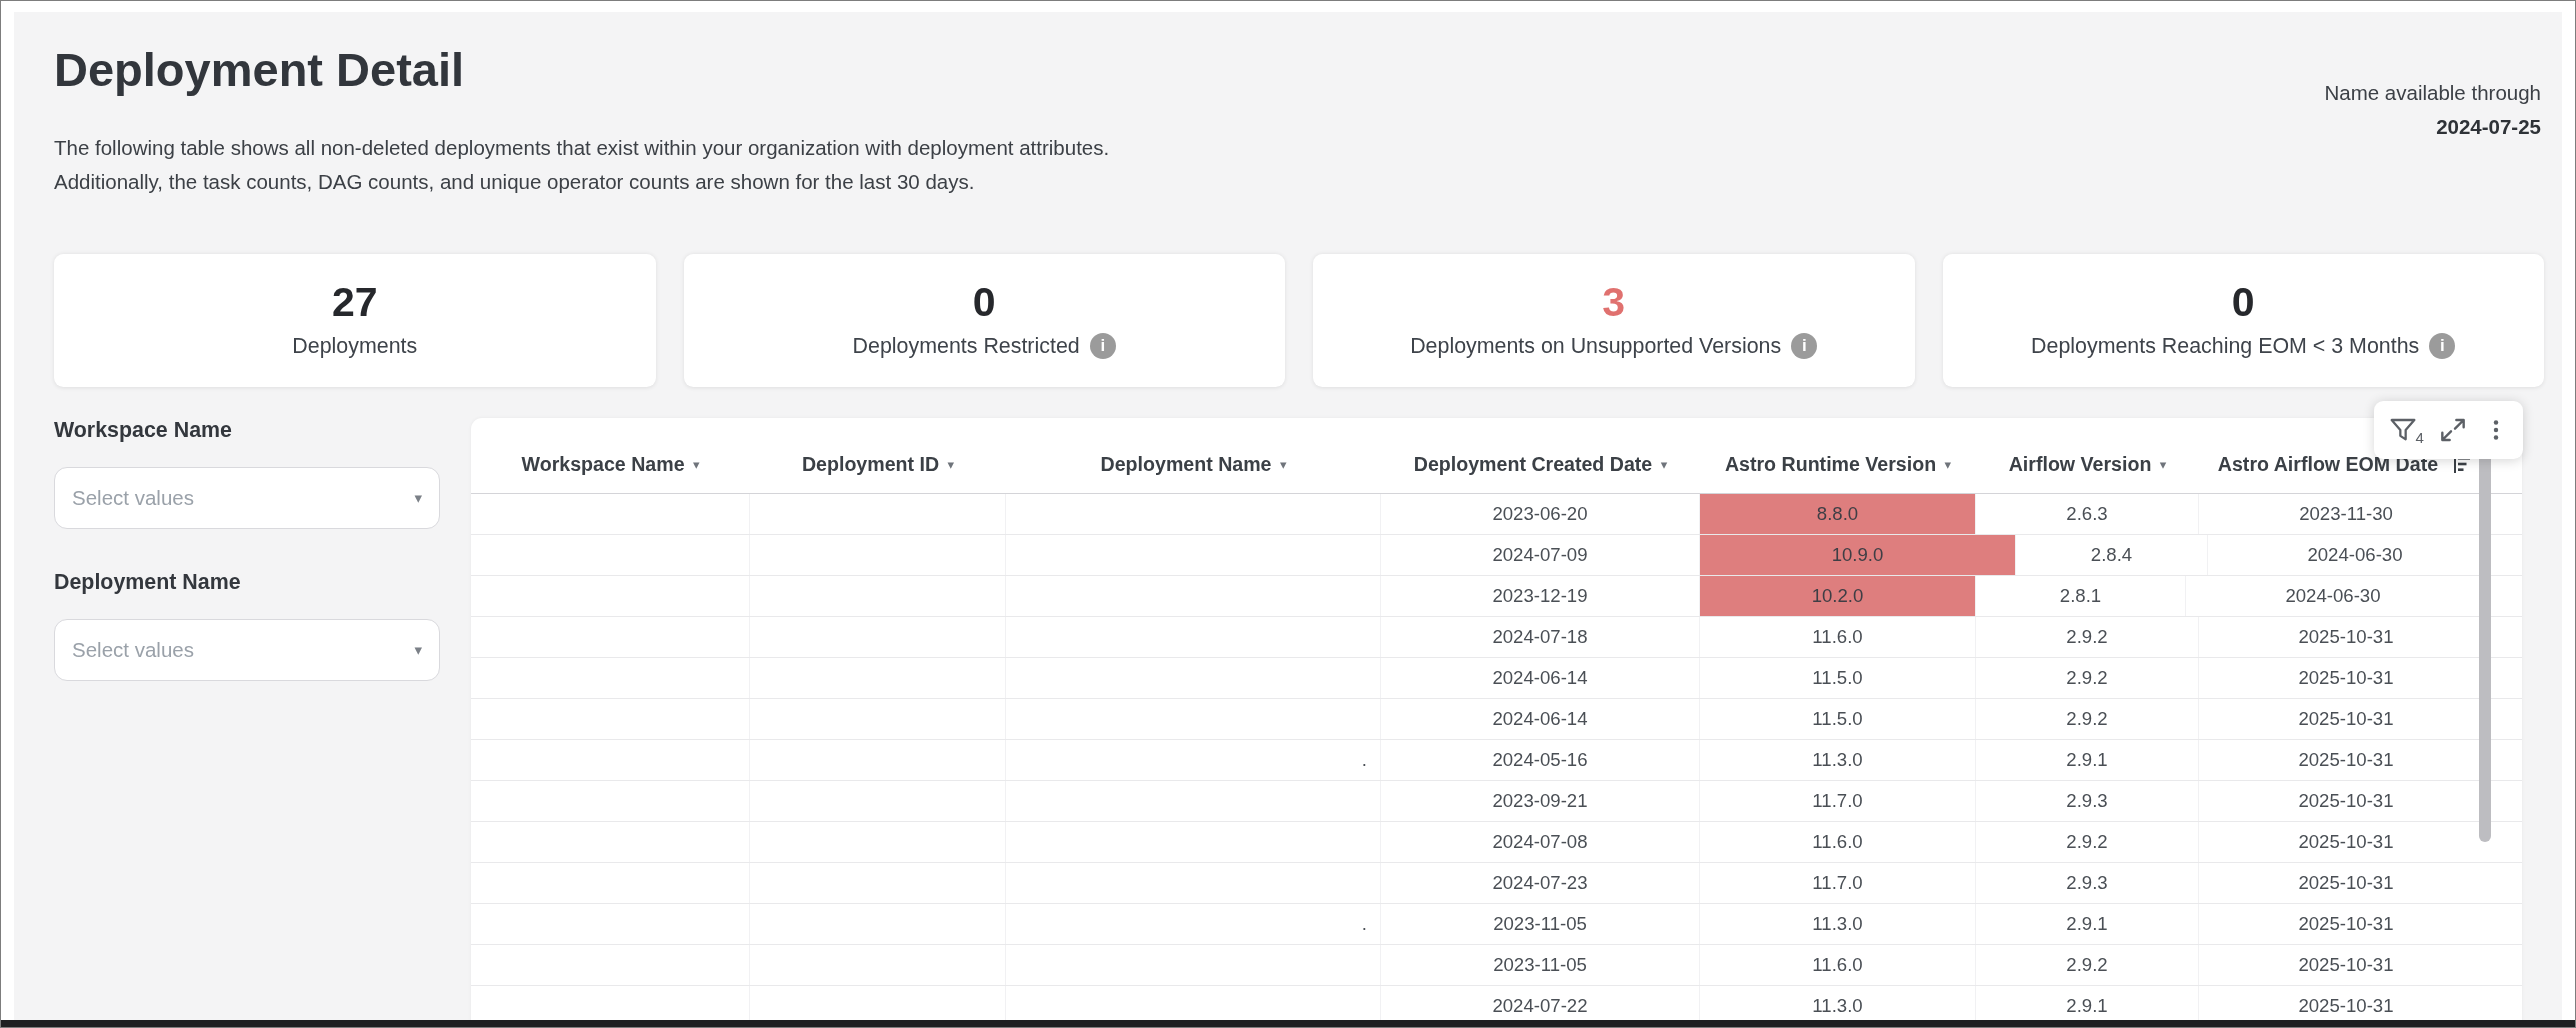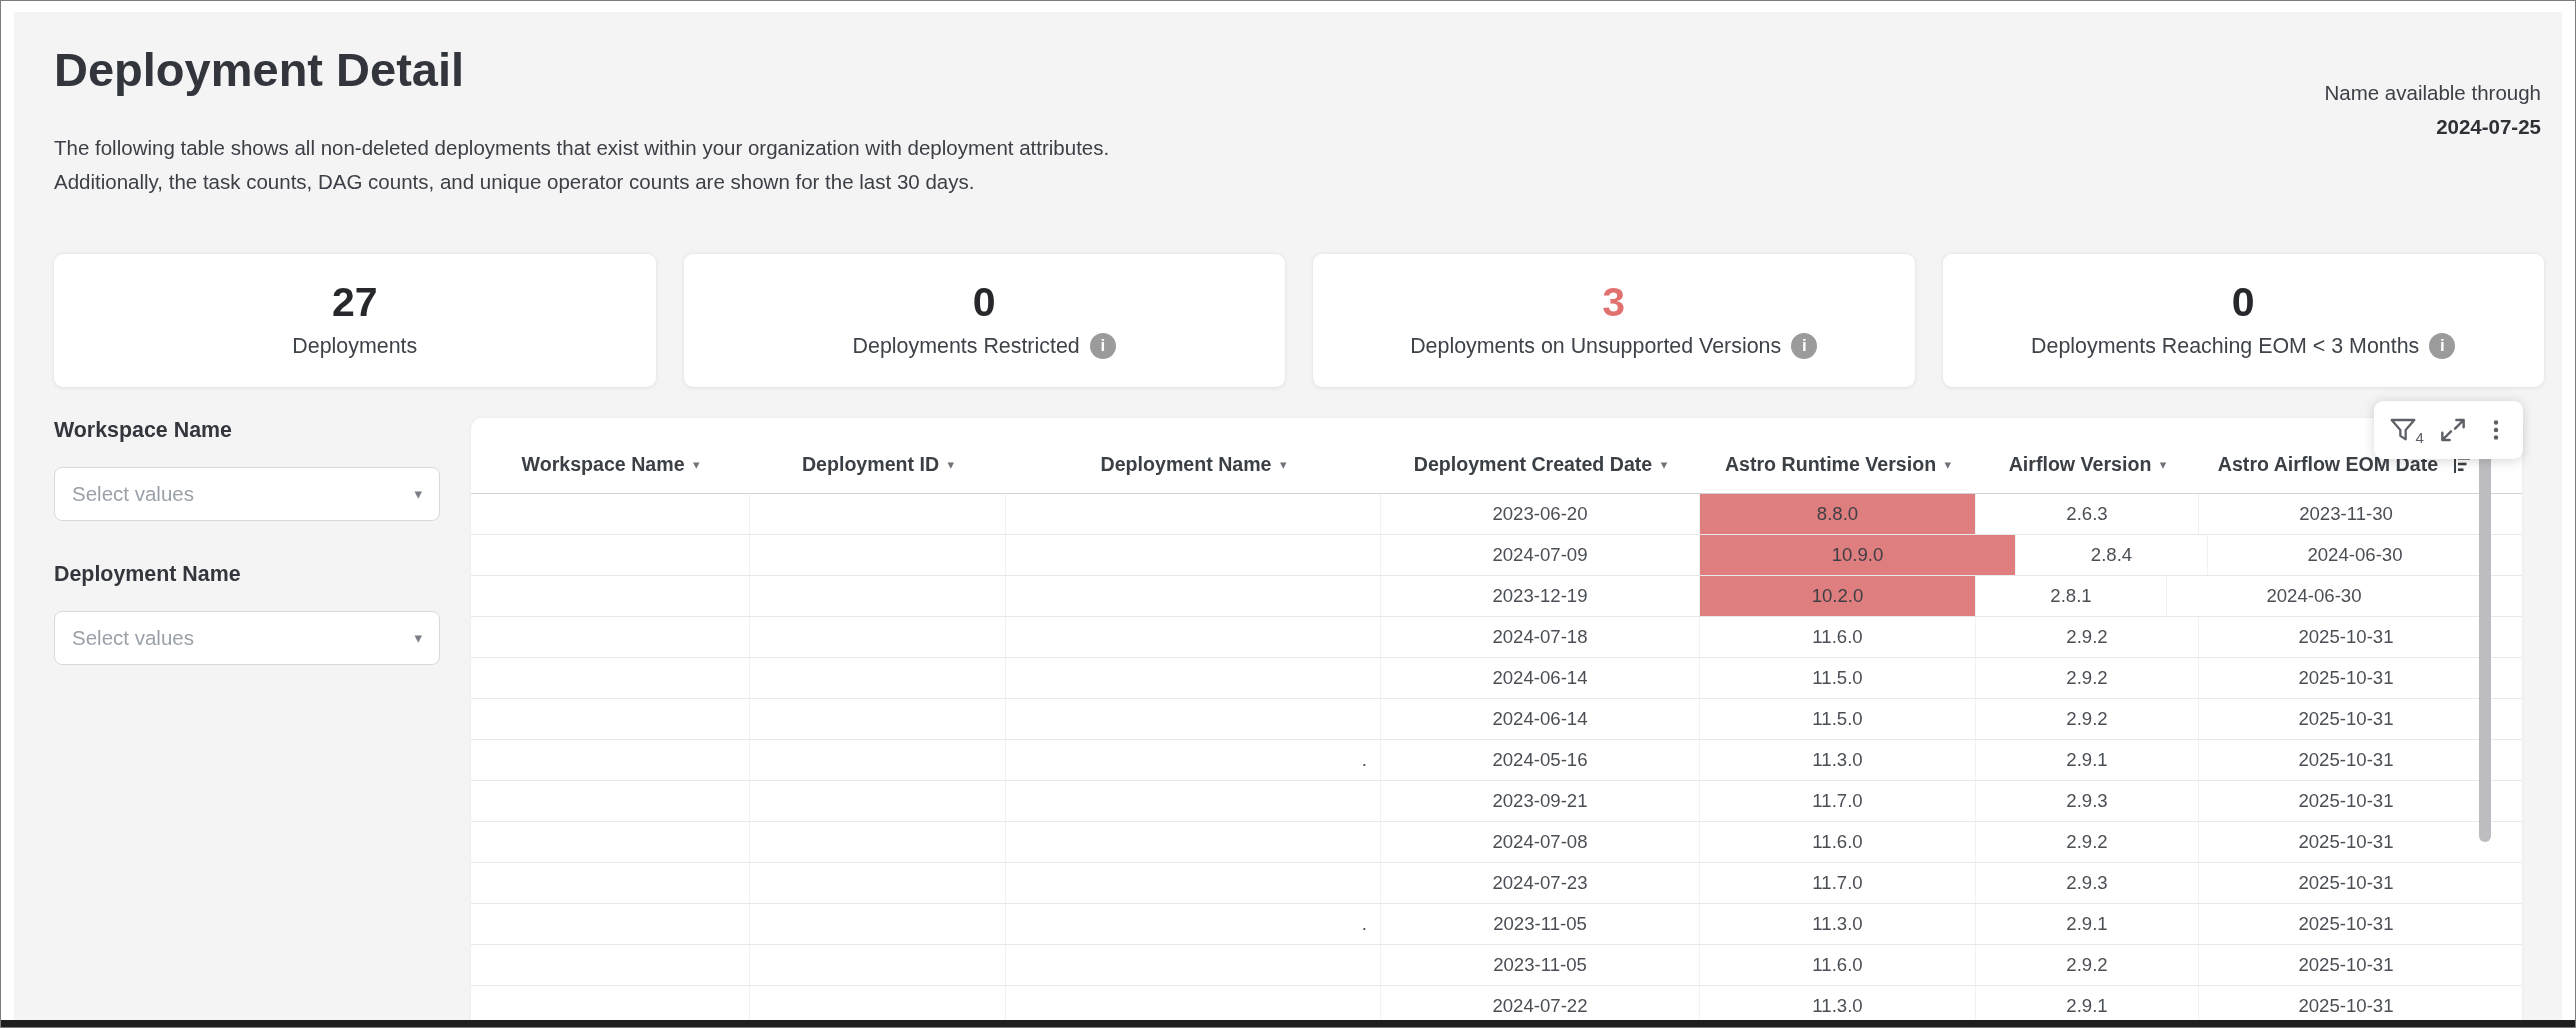--- a/index.html
+++ b/index.html
@@ -21,21 +21,21 @@
   .card{flex:1;height:133px;background:#fff;border-radius:9.3px;box-shadow:0 0.9px 4.7px rgba(0,0,0,.09);
     display:flex;flex-direction:column;align-items:center;justify-content:center;gap:10.2px;}
   .card .val{font-size:41px;font-weight:bold;color:#26282c;line-height:1;}
   .card .lbl{font-size:21.4px;color:#3e434a;display:flex;align-items:center;gap:10.2px;}
   .info-icon{width:26px;height:26px;border-radius:50%;background:var(--info-gray,#9b9b9b);color:#fff;
     font-size:17px;font-weight:bold;display:inline-flex;align-items:center;justify-content:center;}
 
   
   .filters{position:absolute;left:53px;top:417px;width:386px;}
   .f-label{font-size:21.4px;font-weight:bold;color:#33373d;margin-bottom:17px;}
-  .select{height:54px;background:#fff;border:0.9px solid #d9d9dd;border-radius:8px;box-sizing:border-box;
+  .select{height:62px;background:#fff;border:0.9px solid #d9d9dd;border-radius:13px;box-sizing:border-box;
     display:flex;align-items:center;justify-content:space-between;padding:0 17px;
     font-size:20.5px;color:#9aa1a9;margin-bottom:41px;margin-top:24px;}
   .select .caret{color:#7b8087;font-size:15px;}
 
   
   .panel{position:absolute;left:470px;top:417px;width:2051px;height:604px;background:#fff;
     border-radius:11.2px 11.2px 0 0;box-shadow:0 0.9px 3.7px rgba(0,0,0,.06);overflow:hidden;}
   .thead{display:flex;height:76px;align-items:flex-end;border-bottom:0.9px solid #d4d4d8;box-sizing:border-box;}
   .th{box-sizing:border-box;display:flex;align-items:center;justify-content:center;gap:8.4px;
     padding-bottom:17px;font-size:19.6px;font-weight:bold;color:#3b4046;}
@@ -175,21 +175,21 @@
           <div class="td red" style="width: 316px;">10.9.0</div>
           <div class="td" style="width: 192px;">2.8.4</div>
           <div class="td last" style="width: 294px;">2024-06-30</div>
         </div>
         <div class="tr">
           <div class="td" style="width: 279px;"></div>
           <div class="td" style="width: 256px;"></div>
           <div class="td align-right" style="width: 375px;"></div>
           <div class="td" style="width: 319px;">2023-12-19</div>
           <div class="td red" style="width: 276px;">10.2.0</div>
-          <div class="td" style="width: 191px;">2.8.1</div>
+          <div class="td" style="width: 210px;">2.8.1</div>
           <div class="td last" style="width: 294px;">2024-06-30</div>
         </div>
         <div class="tr">
           <div class="td" style="width: 279px;"></div>
           <div class="td" style="width: 256px;"></div>
           <div class="td align-right" style="width: 375px;"></div>
           <div class="td" style="width: 319px;">2024-07-18</div>
           <div class="td" style="width: 276px;">11.6.0</div>
           <div class="td" style="width: 223px;">2.9.2</div>
           <div class="td last" style="width: 294px;">2025-10-31</div>

